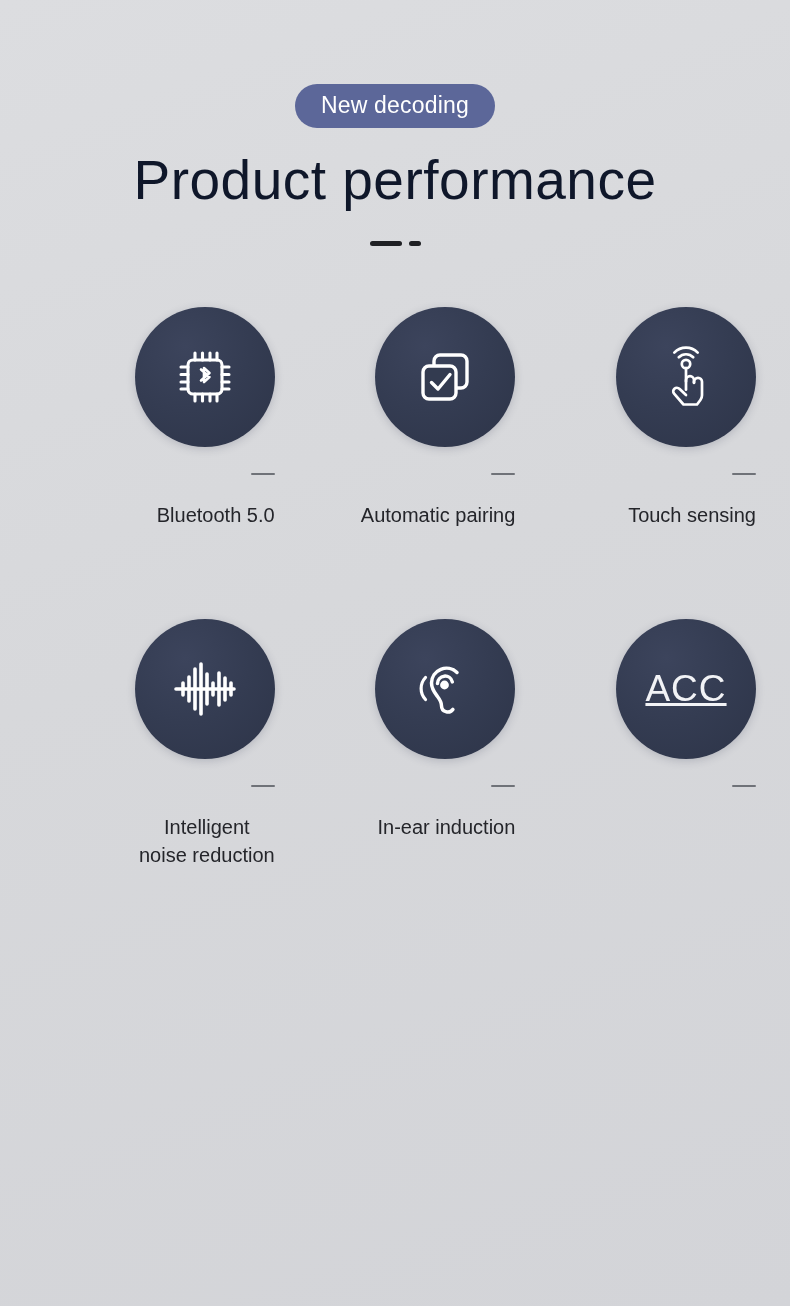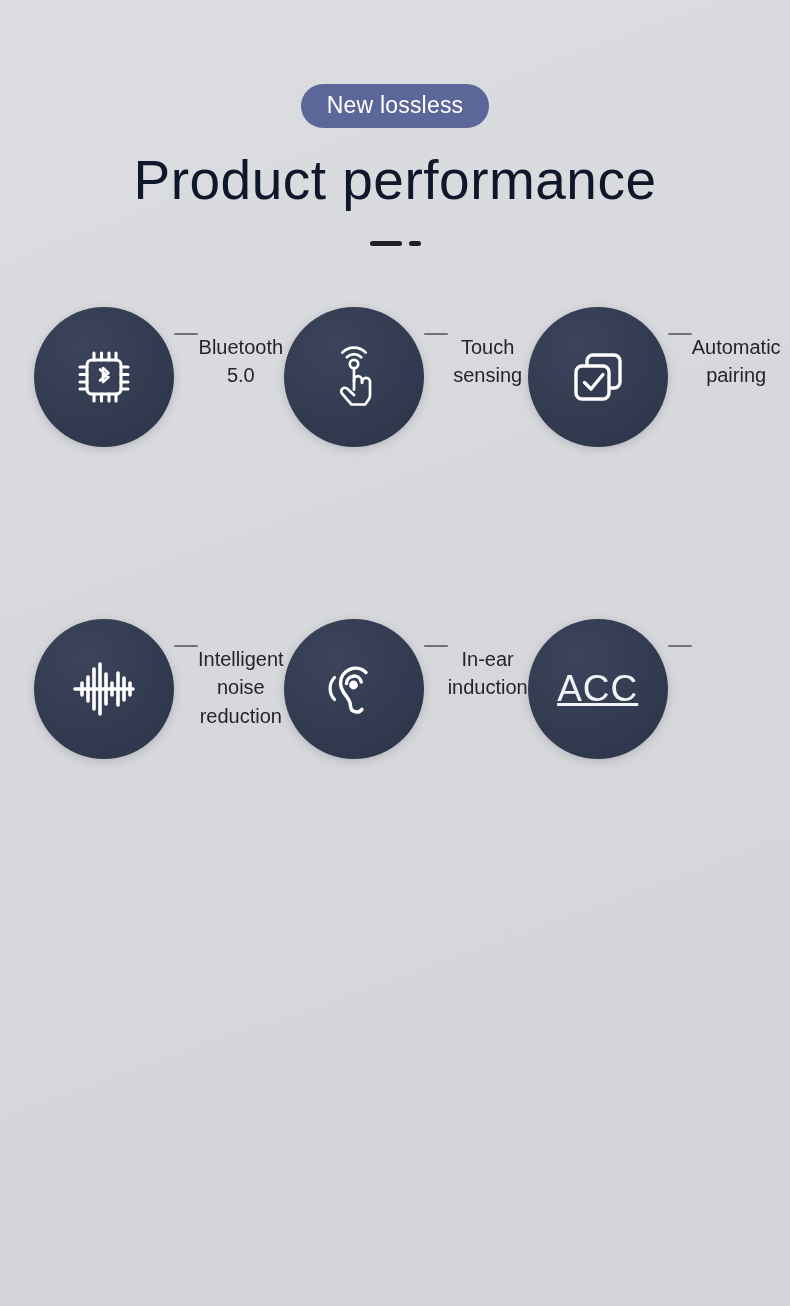--- a/index.html
+++ b/index.html
@@ -68,22 +68,22 @@
   .grid {
     margin-top: 56px;
     padding: 0 34px;
     display: grid;
     grid-template-columns: repeat(3, 1fr);
     row-gap: 0;
   }
 
   .cell {
     display: flex;
-    flex-direction: row;
-    align-items: flex-start;
+    flex-direction: column;
+    align-items: flex-end;
     height: 312px;
   }
 
   .circle {
     width: 140px;
     height: 140px;
     border-radius: 50%;
     background: radial-gradient(circle at 36% 28%, #3c445c 0%, #343c52 48%, #2d3448 100%);
     display: flex;
     align-items: center;
@@ -119,21 +119,21 @@
     text-align: center;
     line-height: 1.42;
     max-width: 210px;
   }
 </style>
 </head>
 <body>
 
 <div class="header">
 
-  <div class="badge">New lossless</div>
+  <div class="badge">New decoding</div>
 
   <h1 class="page-title">Product performance</h1>
 
   <div class="title-rule">
     <span class="rule-long"></span>
     <span class="rule-short"></span>
   </div>
 </div>
 
 <div class="grid">
@@ -151,46 +151,46 @@
         </svg>
       </span>
     </div>
     <div class="divider"></div>
     <div class="label">Bluetooth 5.0</div>
   </div>
 
   <div class="cell">
     <div class="circle">
       <span>
+        <svg width="70" height="70" viewBox="0 0 70 70" fill="none" stroke="#ffffff" stroke-width="3.4" stroke-linecap="round" stroke-linejoin="round">
+          <rect x="24" y="13" width="33" height="33" rx="6"></rect>
+          <rect x="13" y="24" width="33" height="33" rx="6" fill="#333b50"></rect>
+          <path d="M21.5 40.5l6.5 6.5 12-14.5"></path>
+        </svg>
+      </span>
+    </div>
+    <div class="divider"></div>
+    <div class="label">Automatic pairing</div>
+  </div>
+
+  <div class="cell">
+    <div class="circle">
+      <span>
         <svg width="72" height="72" viewBox="0 0 72 72" fill="none" stroke="#ffffff" stroke-width="2.7" stroke-linecap="round" stroke-linejoin="round">
           <circle cx="36" cy="23" r="4.2"></circle>
           <path d="M28.8 16.3a10 10 0 0 1 14.4 0"></path>
           <path d="M24.3 11.6a16.4 16.4 0 0 1 23.4 0"></path>
           <path d="M36 27.2v21.5"></path>
           <path d="M36 40.5v-1.3a4 4 0 0 1 8 0v2.6"></path>
           <path d="M44 41.8v-1a4 4 0 0 1 8 0v13.4a8 8 0 0 1-1.6 4.8L47 63.5H33.5l-9.4-10.8a3.6 3.6 0 0 1 .3-5 3.6 3.6 0 0 1 5 .1l6.6 6.3"></path>
         </svg>
       </span>
     </div>
     <div class="divider"></div>
     <div class="label">Touch sensing</div>
-  </div>
-
-  <div class="cell">
-    <div class="circle">
-      <span>
-        <svg width="70" height="70" viewBox="0 0 70 70" fill="none" stroke="#ffffff" stroke-width="3.4" stroke-linecap="round" stroke-linejoin="round">
-          <rect x="24" y="13" width="33" height="33" rx="6"></rect>
-          <rect x="13" y="24" width="33" height="33" rx="6" fill="#333b50"></rect>
-          <path d="M21.5 40.5l6.5 6.5 12-14.5"></path>
-        </svg>
-      </span>
-    </div>
-    <div class="divider"></div>
-    <div class="label">Automatic pairing</div>
   </div>
 
 
   <div class="cell">
     <div class="circle">
       <span>
         <svg width="74" height="74" viewBox="0 0 74 74" fill="none" stroke="#ffffff" stroke-width="3.6" stroke-linecap="round">
           <path d="M8 37h58"></path>
           <path d="M15 31v12"></path>
           <path d="M21 25v24"></path>

